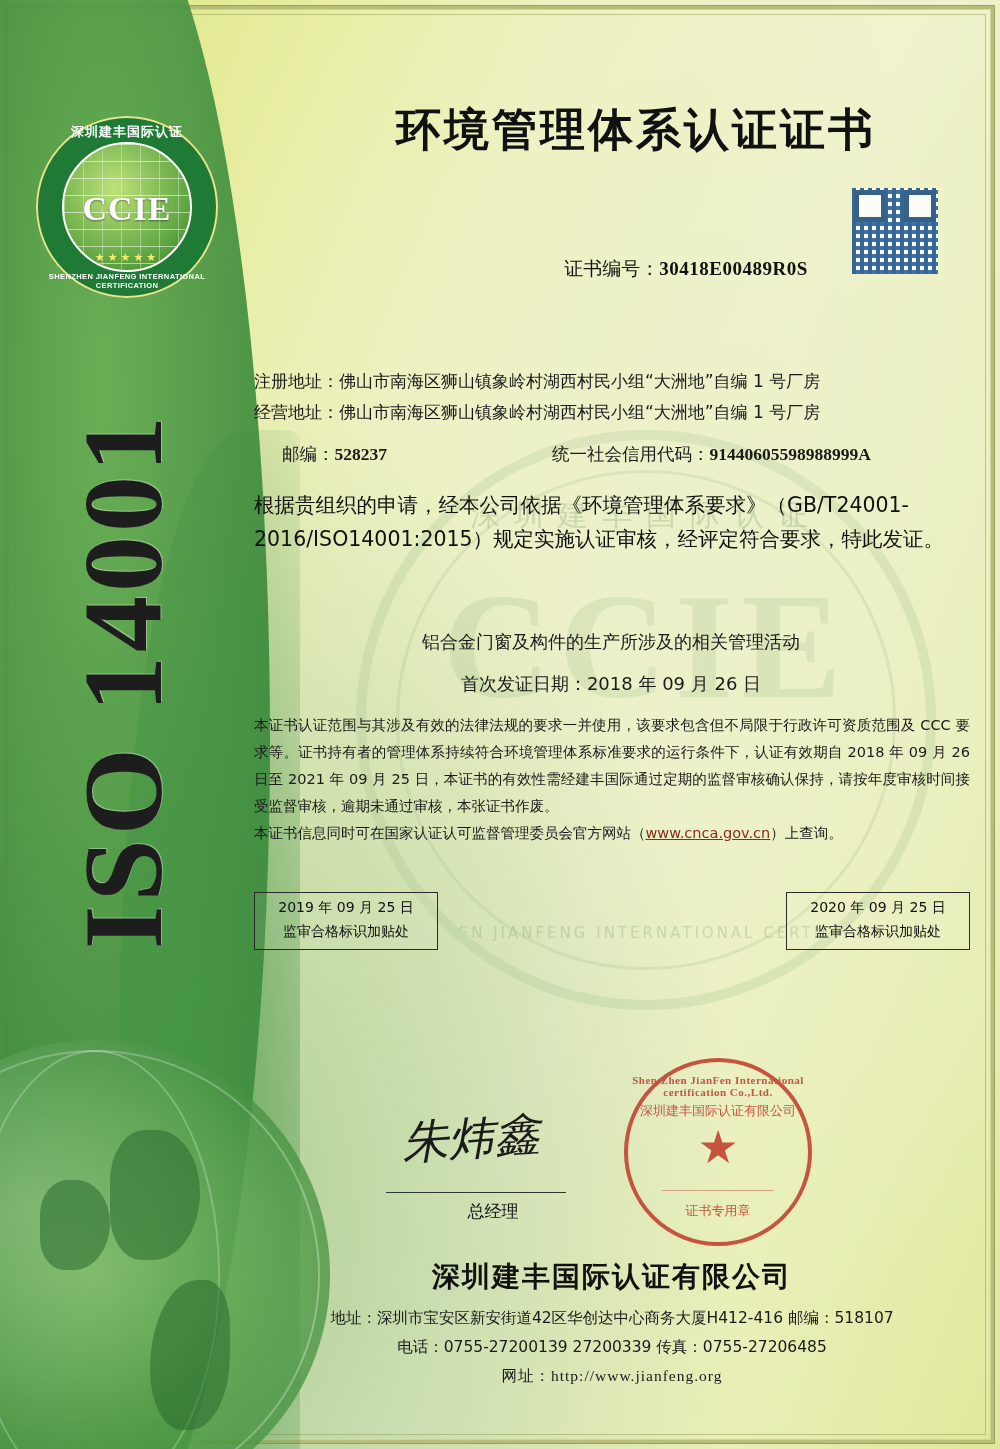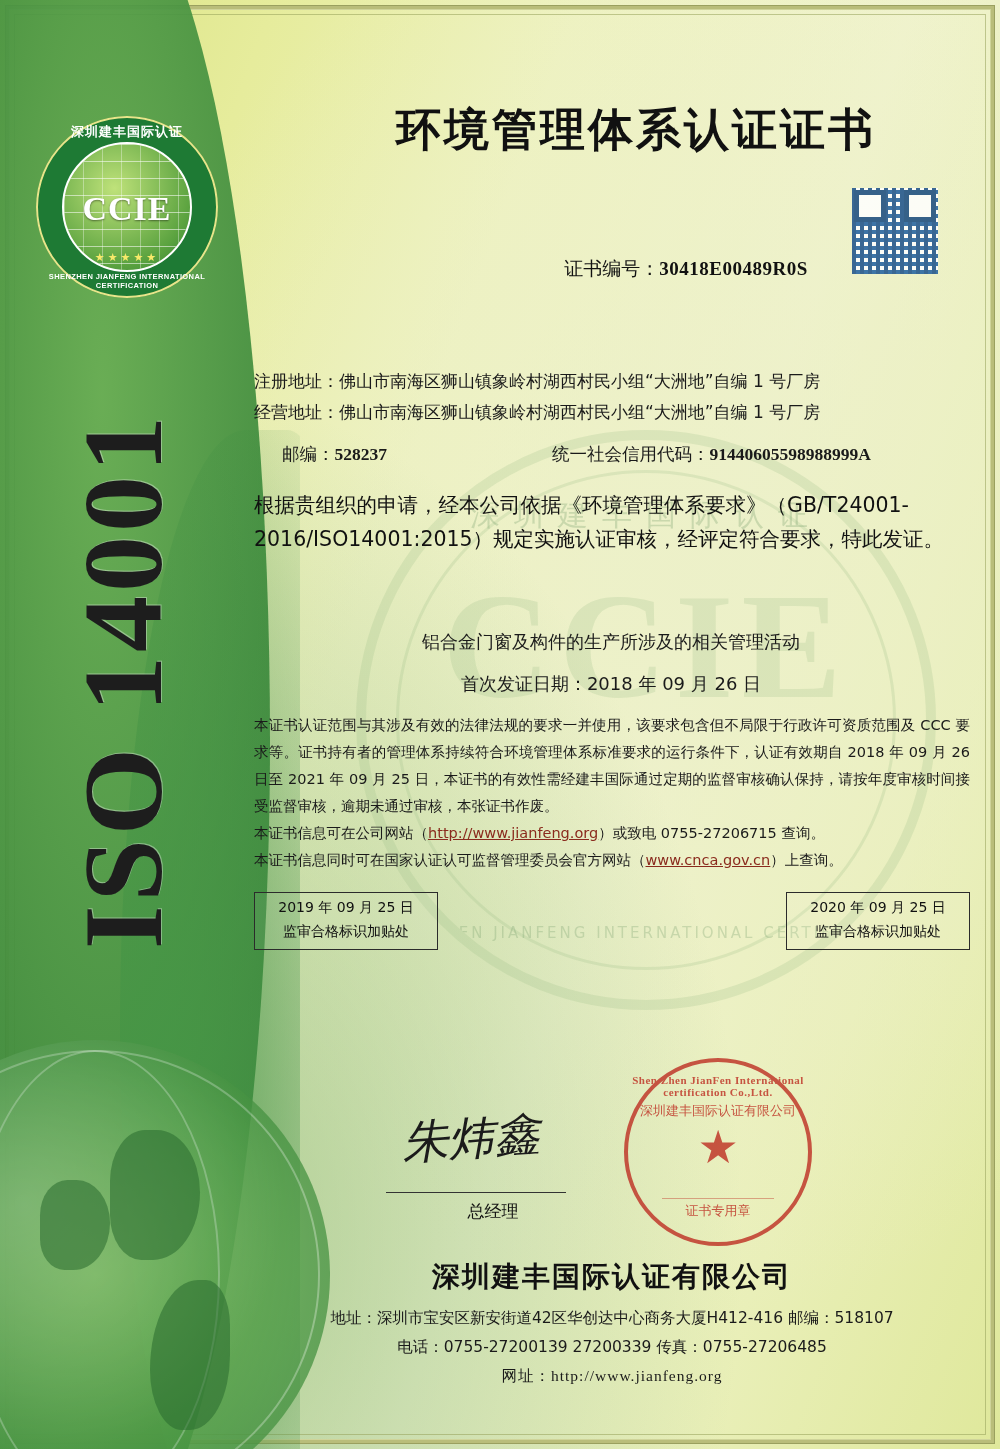--- a/index.html
+++ b/index.html
@@ -437,21 +437,21 @@
     font-size: 13px;
     font-family: "DejaVu Sans", sans-serif;
   }
   .seal .seal-bottom {
     position: absolute;
     left: 0; right: 0; bottom: 22px;
     text-align: center;
     font-size: 13px;
     font-family: "DejaVu Sans", sans-serif;
     border-top: 1px solid rgba(192,57,43,0.5);
-    padding-top: 3px;
+    padding-top: 11px;
     margin: 0 34px;
   }
 
   .signature {
     position: absolute;
     left: 110px;
     top: 1108px;
     width: 230px;
     text-align: center;
     font-family: "Liberation Serif", serif;
@@ -580,23 +580,20 @@
 
     <div class="scope-body">铝合金门窗及构件的生产所涉及的相关管理活动</div>
 
     <div class="first-issue">
       <span>首次发证日期：</span><span>2018 年 09 月 26 日</span>
     </div>
 
     <div class="fine">
       <p>本证书认证范围与其涉及有效的法律法规的要求一并使用，该要求包含但不局限于行政许可资质范围及 CCC 要求等。证书持有者的管理体系持续符合环境管理体系标准要求的运行条件下，认证有效期自 2018 年 09 月 26 日至 2021 年 09 月 25 日，本证书的有效性需经建丰国际通过定期的监督审核确认保持，请按年度审核时间接受监督审核，逾期未通过审核，本张证书作废。</p>
       <p>
-        <span>本证书信息可在公司网站（</span><span class="u">http://www.jianfeng.org</span><span>）或致电 0755-27206715 查询。</span>
-      </p>
-      <p>
         <span>本证书信息同时可在国家认证认可监督管理委员会官方网站（</span><span class="u">www.cnca.gov.cn</span><span>）上查询。</span>
       </p>
     </div>
 
     <div class="stamp-boxes">
       <div class="stamp-box">
         <div class="d">2019 年 09 月 25 日</div>
         <div class="t">监审合格标识加贴处</div>
       </div>
       <div class="stamp-box">

